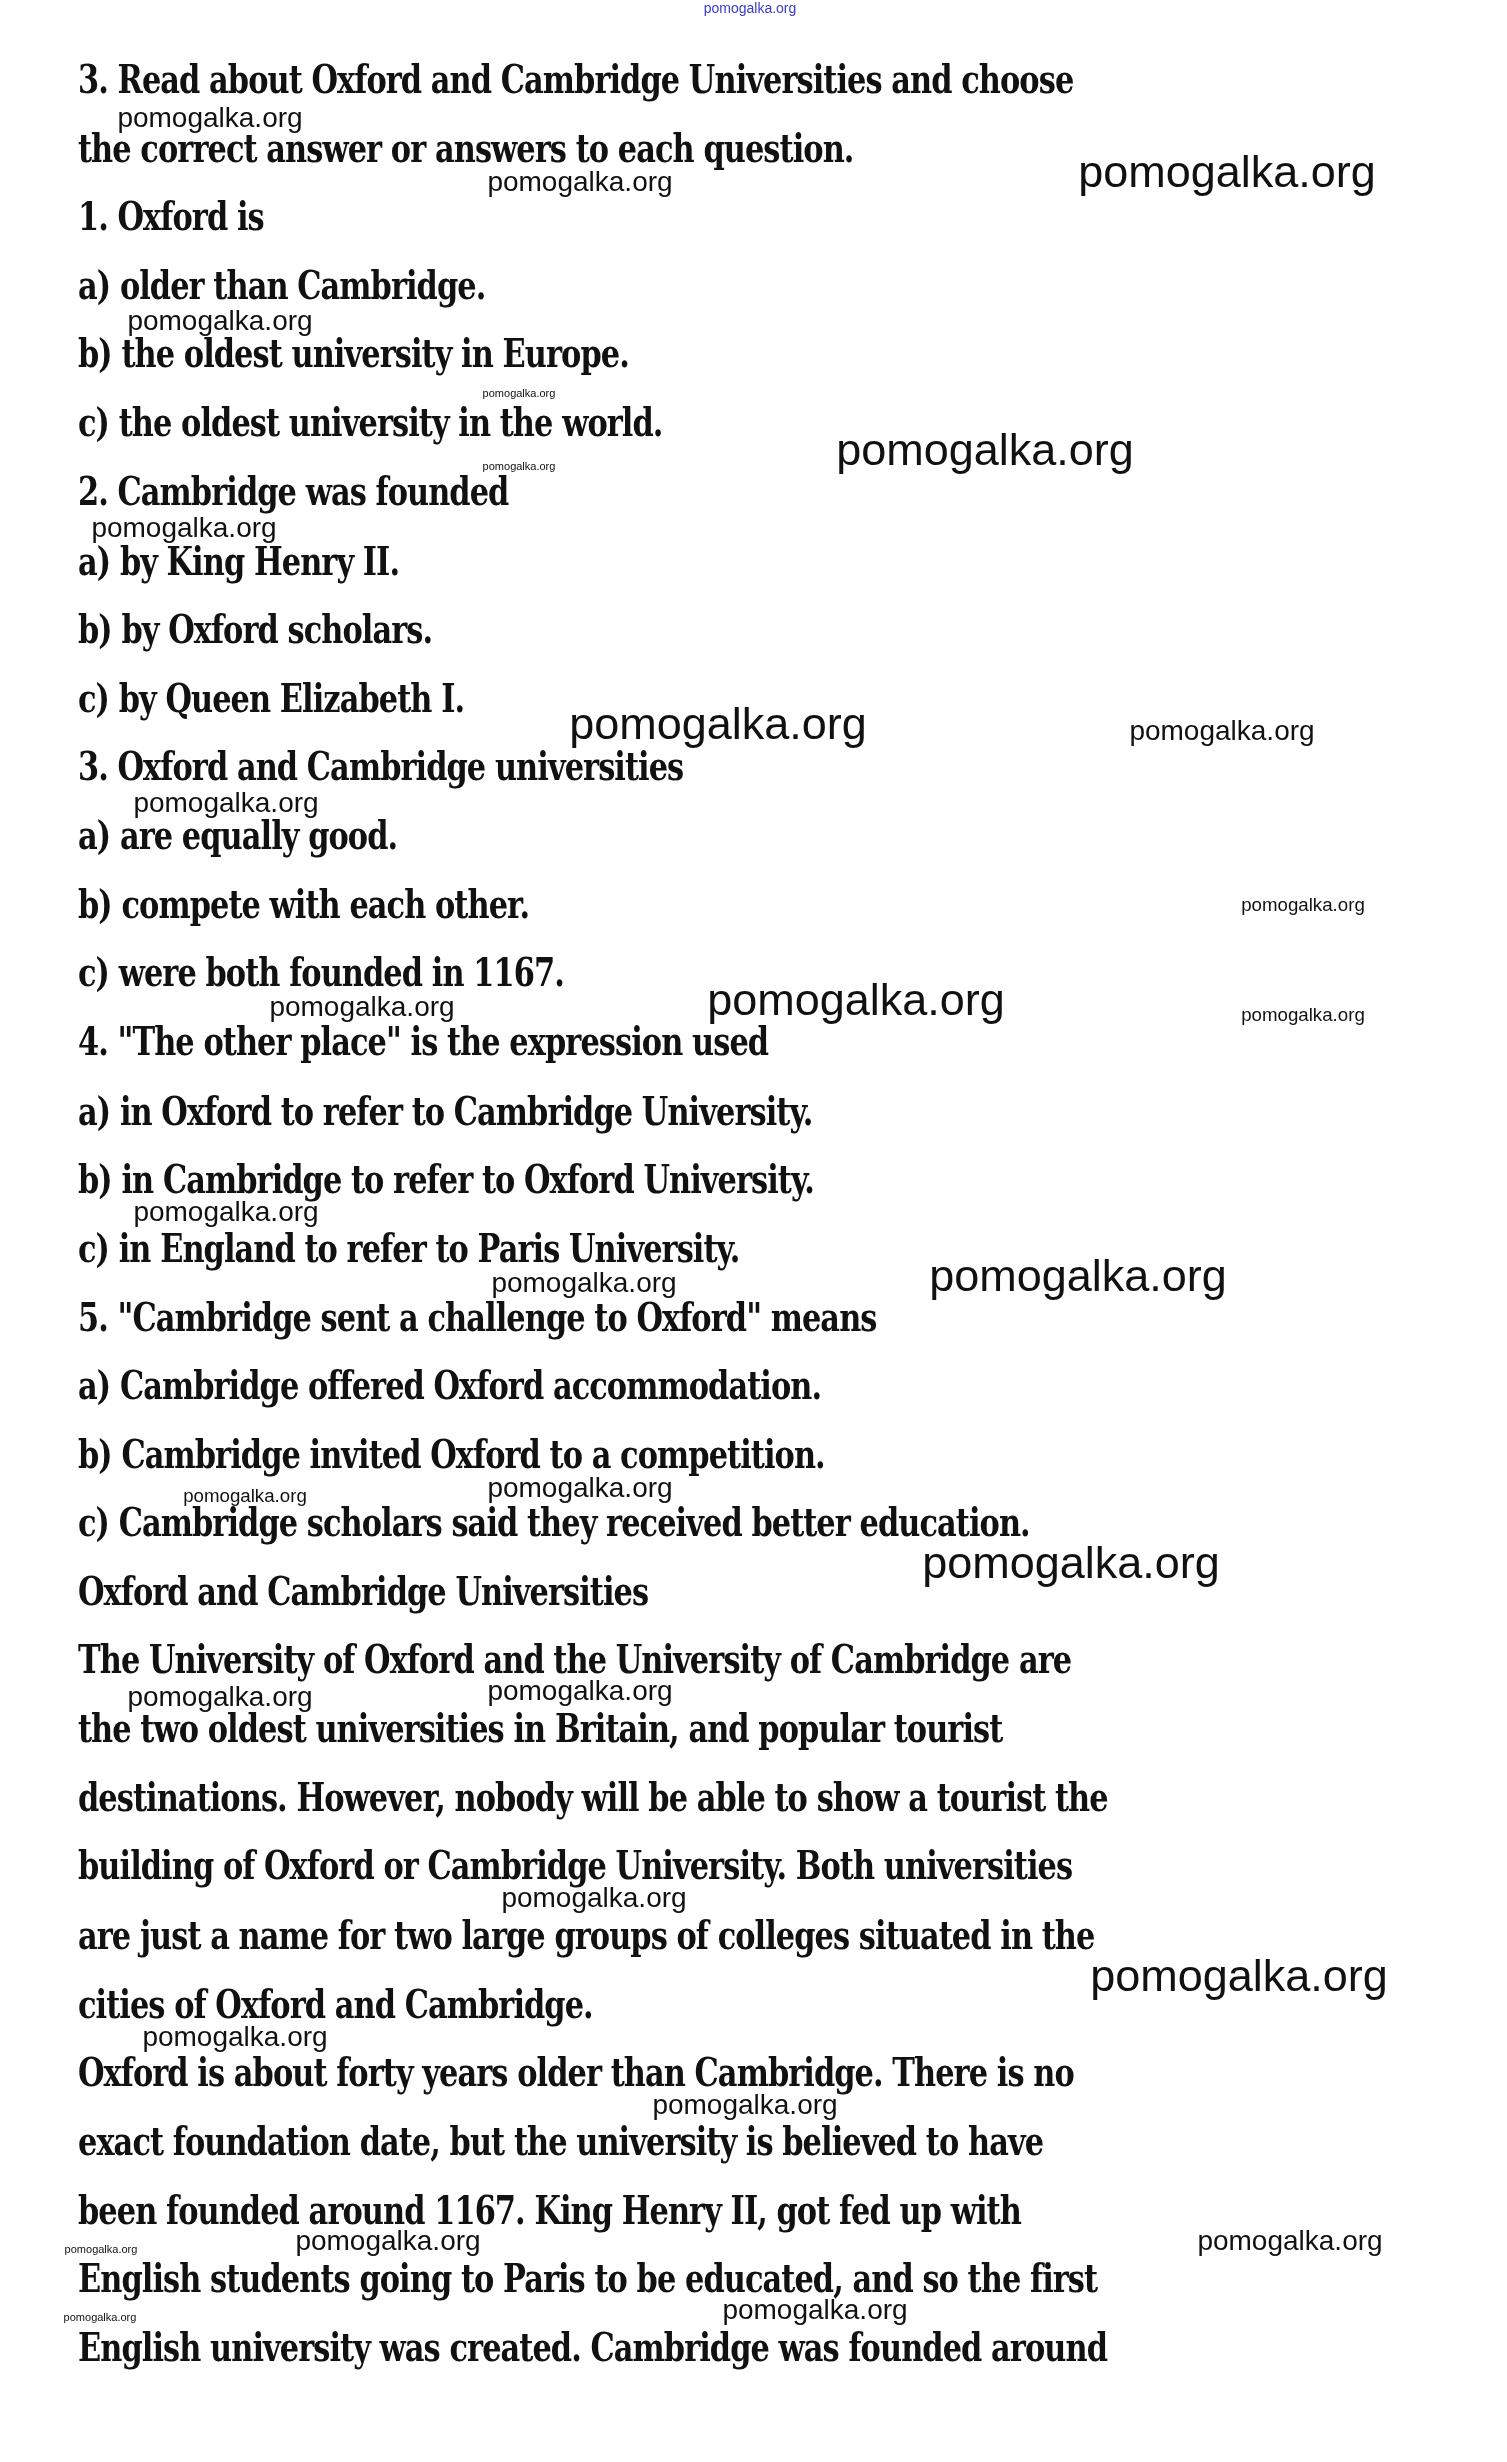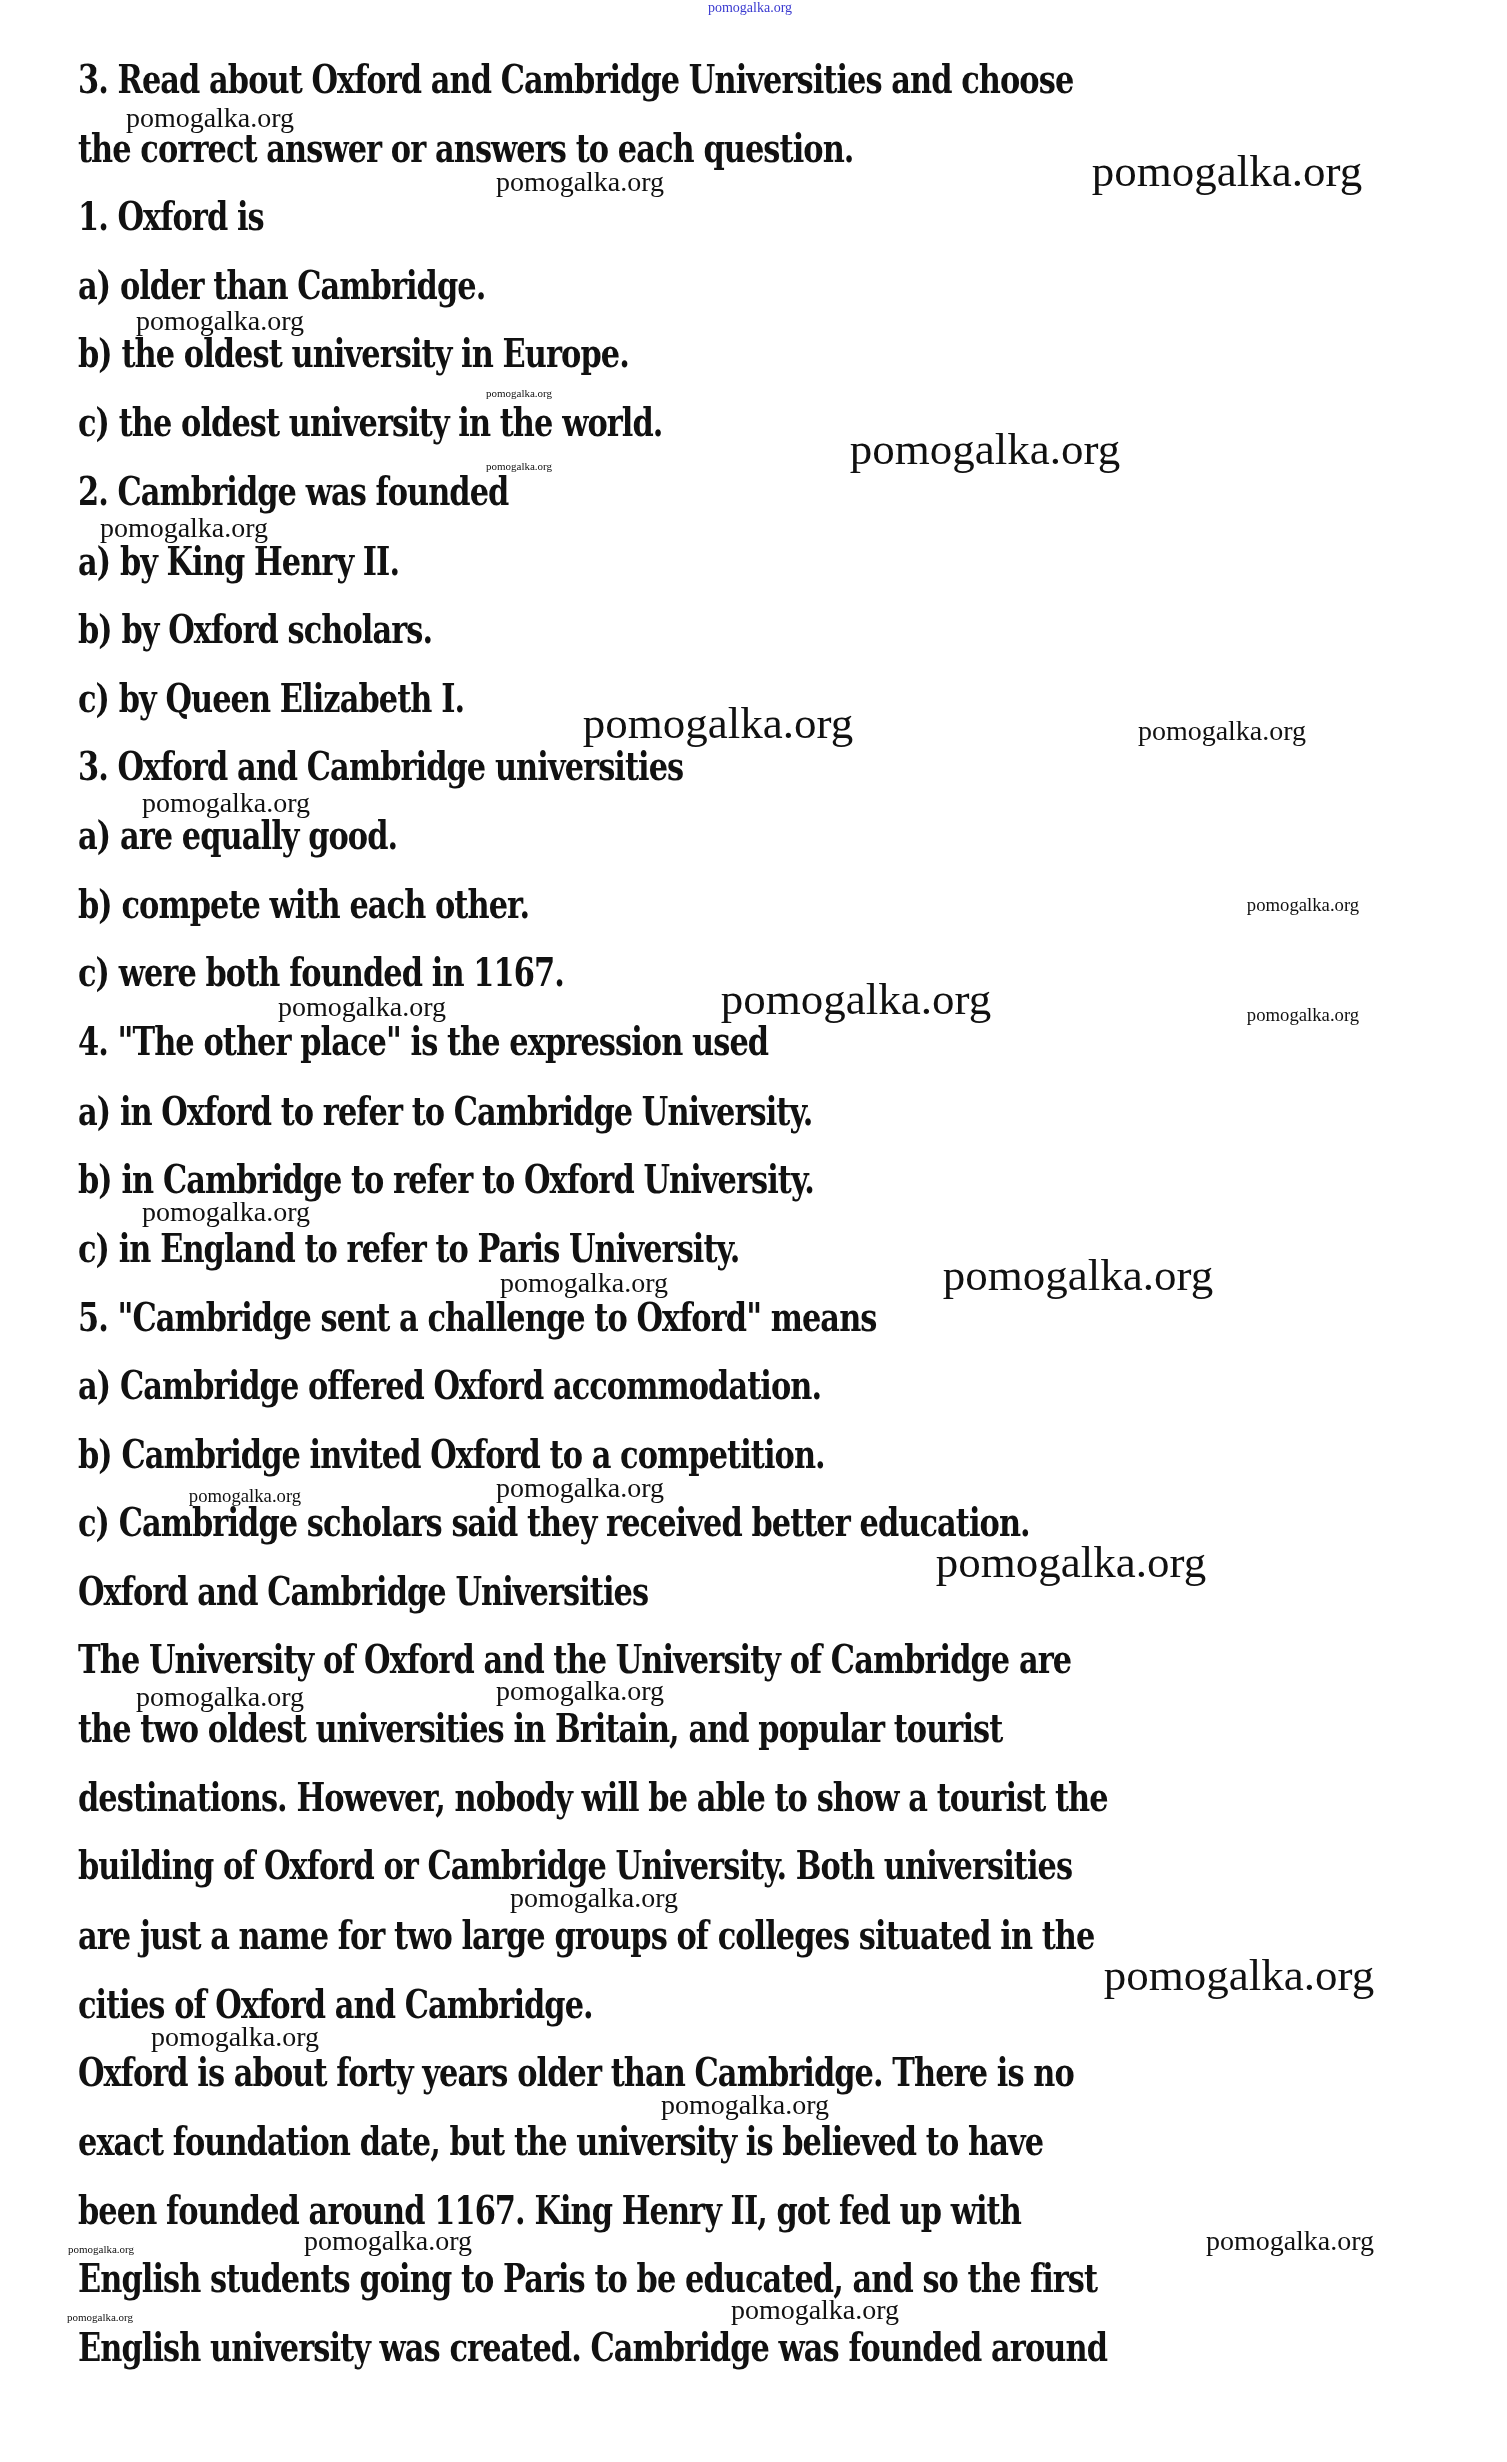--- a/index.html
+++ b/index.html
@@ -7,21 +7,21 @@
   .page { position: absolute; left: 0; top: 0; width: 1507px; height: 2462px; background: #fff; }
   .line {
     position: absolute; left: 78px; white-space: nowrap;
     font-family: "DejaVu Serif", "Liberation Serif", serif;
     font-weight: bold; font-size: 39px; color: #111;
     letter-spacing: -1.2px; line-height: 47px;
     transform-origin: left top;
   }
   .wm {
     position: absolute; white-space: nowrap; color: #111;
-    font-family: Liberation Serif, serif;
+    font-family: Liberation Sans, sans-serif;
     line-height: 1; transform: translate(-50%, -50%);
   }
   .wm.s { font-size: 28px; }
   .wm.l { font-size: 45px; }
   .wm.xs { font-size: 18.7px; }
   .wm.t { font-size: 11px; }
   .wm.top { font-size: 14px; color: #3a3ad0; }
 </style>
 </head>
 <body>

